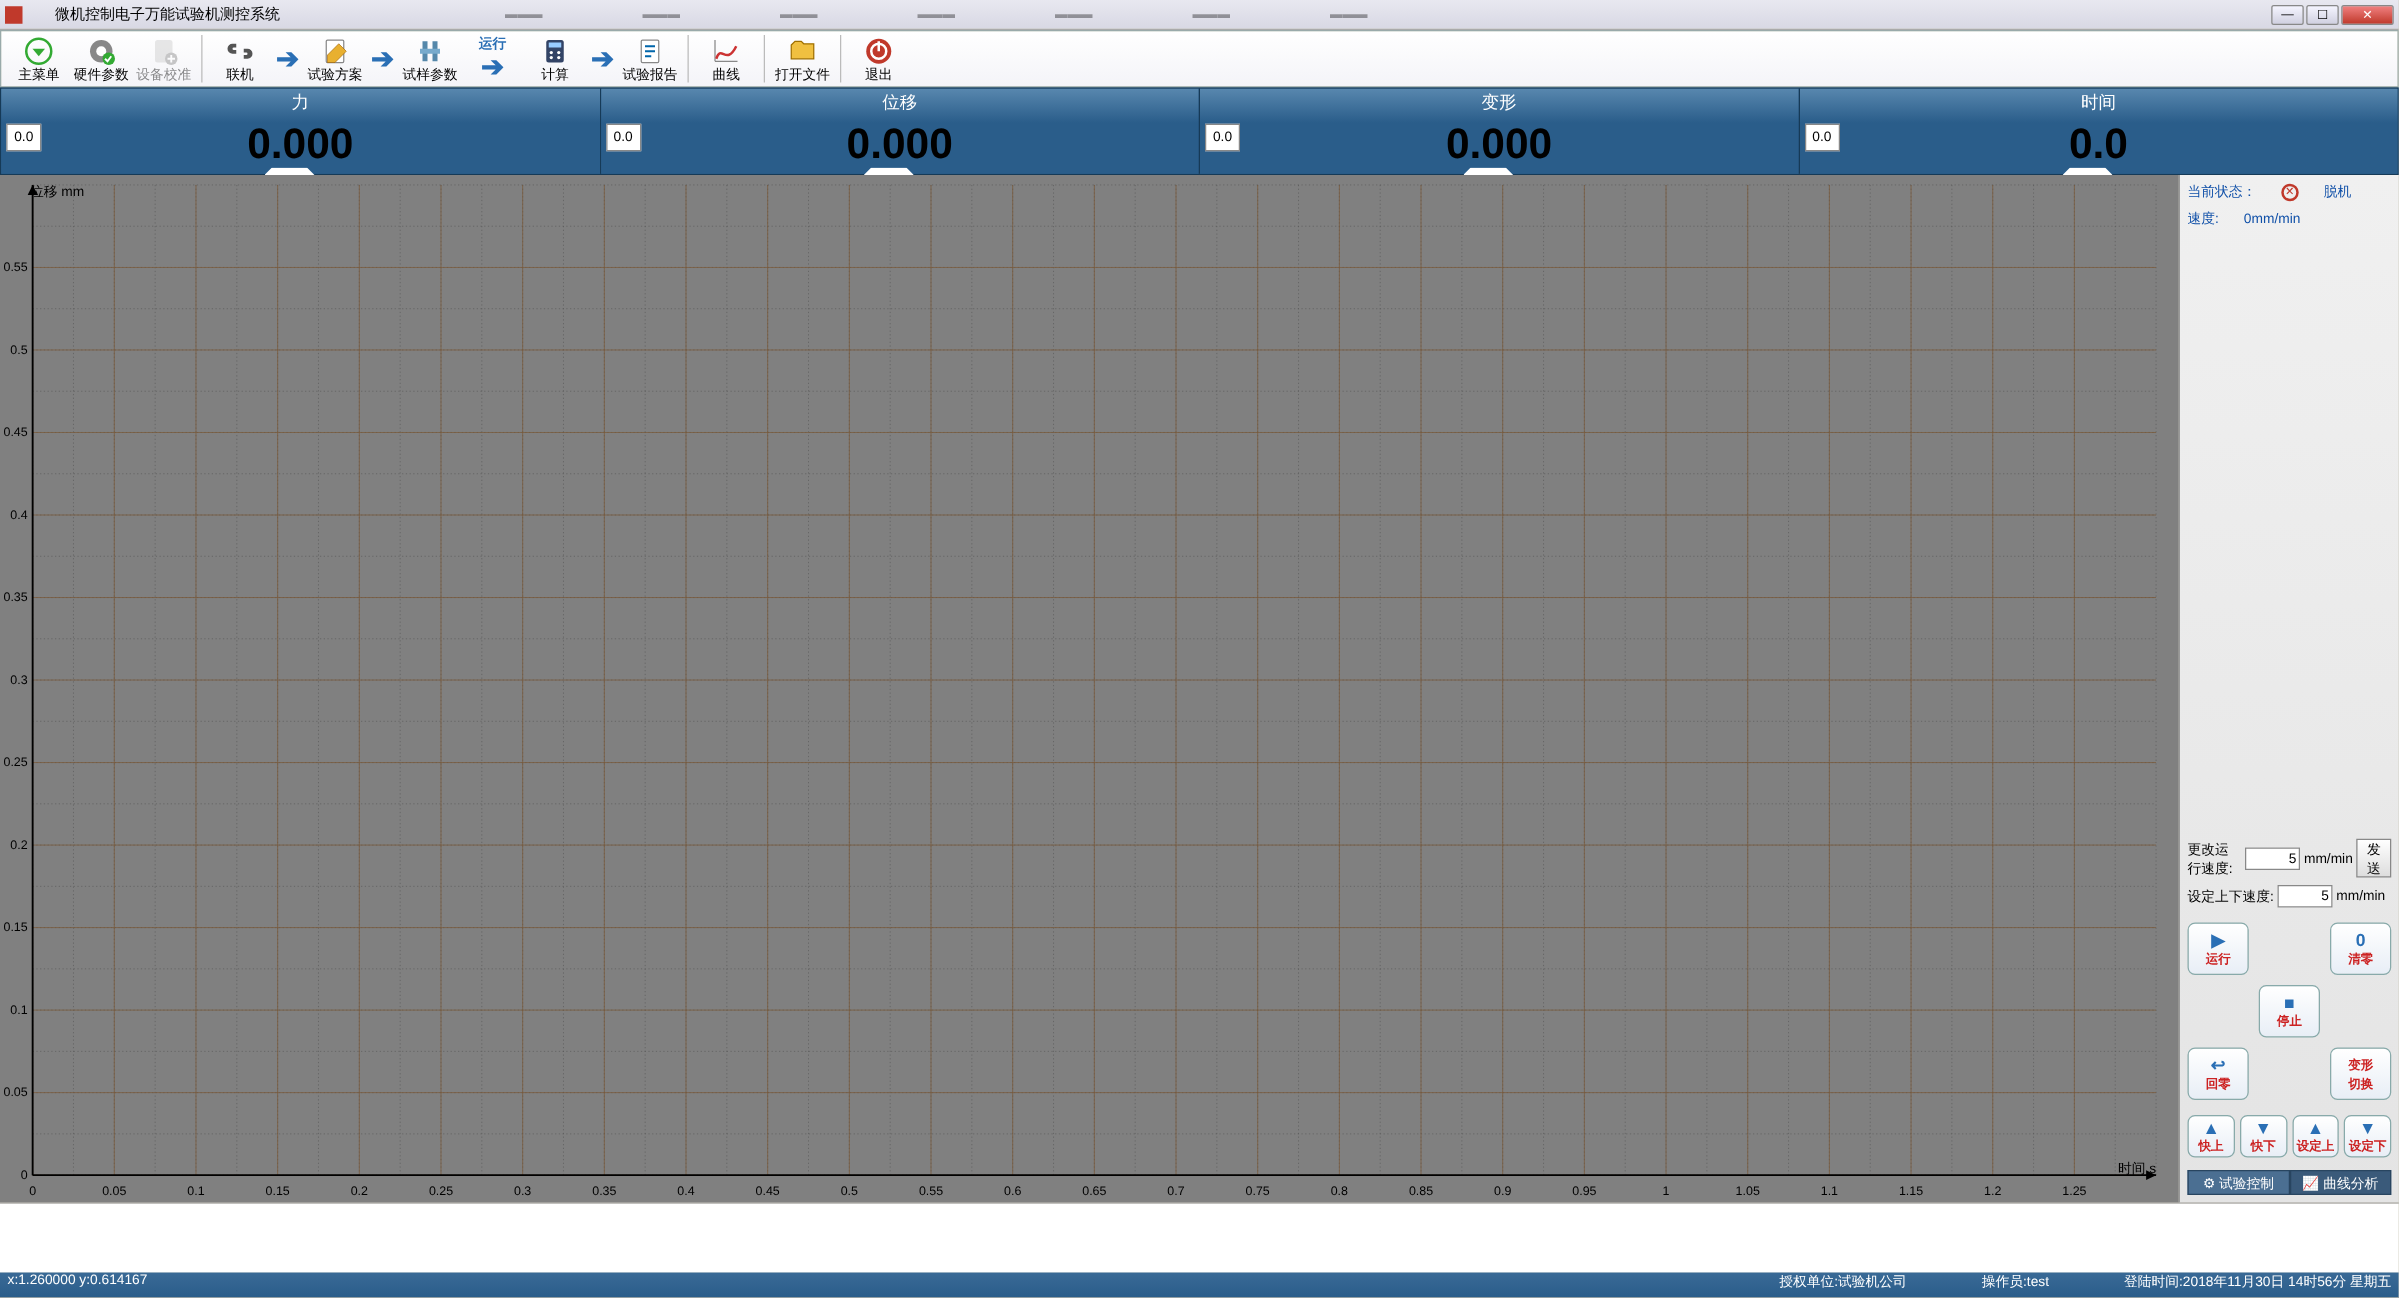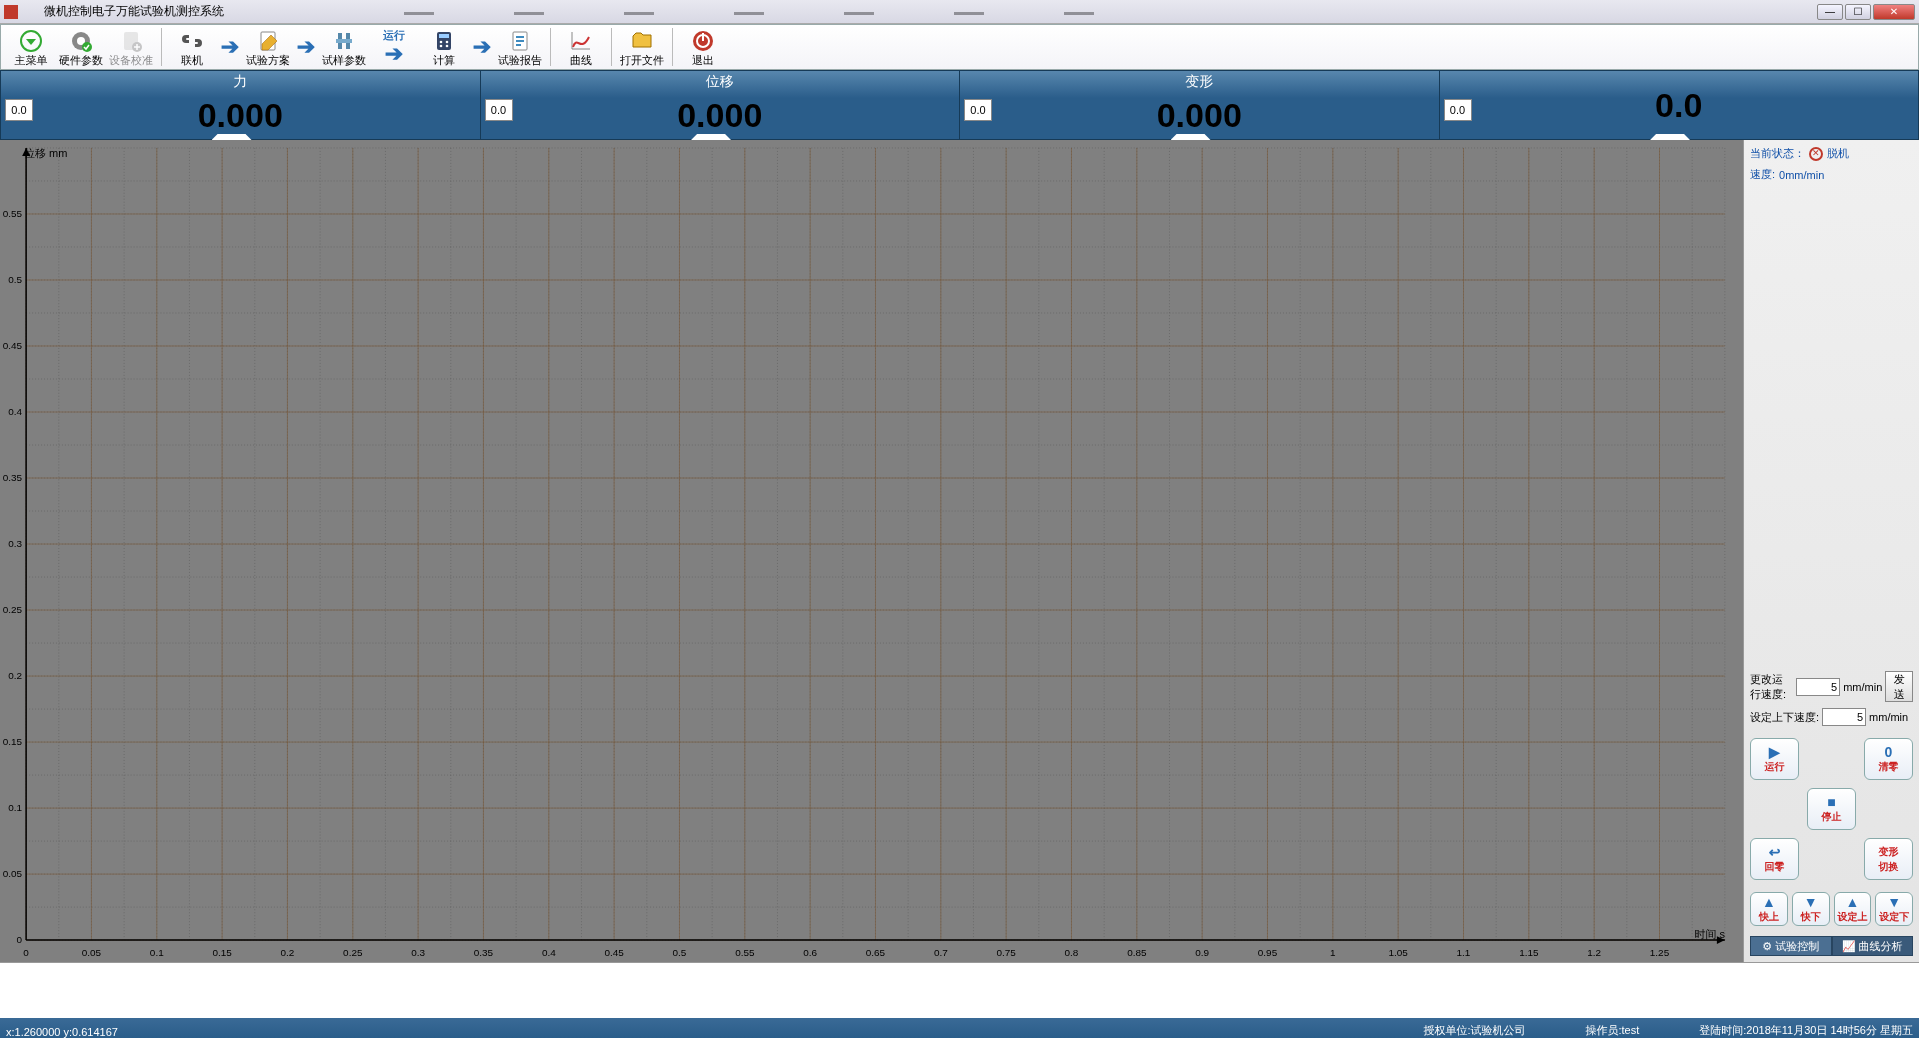--- a/index.html
+++ b/index.html
@@ -35,21 +35,21 @@
 
 
 .main { flex: 1; display: flex; min-height: 0; }
 .chart-wrap { flex: 1; position: relative; background: #808080; }
 .chart-svg { position: absolute; inset: 0; width: 100%; height: 100%; }
 .axis-label-y { position: absolute; left: 24px; top: 6px; font-size: 11px; color: #000; }
 .axis-label-x { position: absolute; right: 18px; bottom: 20px; font-size: 11px; color: #000; }
 
 
 .side { width: 176px; background: linear-gradient(#f0f0f0,#e4e4e4); border-left: 1px solid #999; display: flex; flex-direction: column; padding: 6px; gap: 6px; }
-.side-row { display: flex; align-items: center; gap: 4px; font-size: 11px; }
+.side-row { display: flex; align-items: center; gap: 20px; font-size: 11px; }
 .side-row .lab { color: #1050a8; }
 .status-icon { width: 14px; height: 14px; border: 2px solid #c0392b; border-radius: 50%; position: relative; }
 .status-icon::after { content: "✕"; color: #c0392b; font-size: 9px; position: absolute; left: 1px; top: -1px; }
 .side-spacer { flex: 1; }
 .side-input-row { display: flex; align-items: center; gap: 3px; font-size: 11px; }
 .side-input { width: 44px; height: 18px; border: 1px solid #888; text-align: right; padding-right: 2px; font-size: 11px; }
 .side-send { height: 31px; padding: 0 6px; border: 1px solid #888; background: linear-gradient(#fff,#ddd); font-size: 11px; cursor: pointer; }
 .ctrl-grid { display: grid; grid-template-columns: repeat(3,1fr); gap: 8px; margin-top: 6px; }
 .ctrl-grid.four { grid-template-columns: repeat(4,1fr); gap: 4px; }
 .ctrl-btn { height: 42px; border: 1px solid #8aa; border-radius: 6px; background: linear-gradient(#ffffff,#e8eef6); display: flex; flex-direction: column; align-items: center; justify-content: center; cursor: pointer; font-size: 10px; color: #c22; font-weight: bold; gap: 1px; }
@@ -59,21 +59,21 @@
 .side-tab { flex: 1; height: 20px; background: #4b6f92; color: #fff; font-size: 11px; display: flex; align-items: center; justify-content: center; border: 1px solid #284560; cursor: pointer; gap: 3px; }
 .side-tab.inactive { background: #3a5a7a; }
 
 
 .datatable { height: 56px; background: #fff; border-top: 1px solid #999; display: flex; flex-direction: column; }
 .dt-head { display: flex; background: linear-gradient(#fdfdfd,#ececec); border-bottom: 1px solid #bbb; height: 20px; }
 .dt-head div { padding: 2px 8px; border-right: 1px solid #ccc; text-align: center; }
 .dt-body { flex: 1; background: #fff; }
 
 
-.statusbar { height: 20px; background: linear-gradient(#3a6a96,#2a5d8a); color: #fff; display: flex; align-items: flex-end; font-size: 11px; padding: 0 6px; gap: 60px; }
+.statusbar { height: 20px; background: linear-gradient(#3a6a96,#2a5d8a); color: #fff; display: flex; align-items: flex-start; font-size: 11px; padding: 0 6px; gap: 60px; }
 .statusbar .seg { white-space: nowrap; }
 .statusbar .spacer { flex: 1; }
 </style>
 </head>
 <body>
 
 <div class="titlebar">
   <div class="titlebar-icon"></div>
   <div class="titlebar-text">微机控制电子万能试验机测控系统</div>
   <div class="titlebar-tabs">
@@ -225,20 +225,21 @@
     <div class="readout-value">0.000</div>
     <div class="readout-tab"></div>
   </div>
   <div class="readout-cell">
     <div class="readout-title">变形</div>
     <div class="readout-unit-box">0.0</div>
     <div class="readout-value">0.000</div>
     <div class="readout-tab"></div>
   </div>
   <div class="readout-cell">
+    <div class="readout-title">时间</div>
     <div class="readout-unit-box">0.0</div>
     <div class="readout-value">0.0</div>
     <div class="readout-tab"></div>
   </div>
 </div>
 
 <div class="main">
   <div class="chart-wrap">
     <svg class="chart-svg" id="chart-svg" viewBox="0 0 1743 826">
         <line x1="22" y1="8" x2="22" y2="804" stroke="#555" stroke-width="0.5" stroke-dasharray="1 2"></line>

